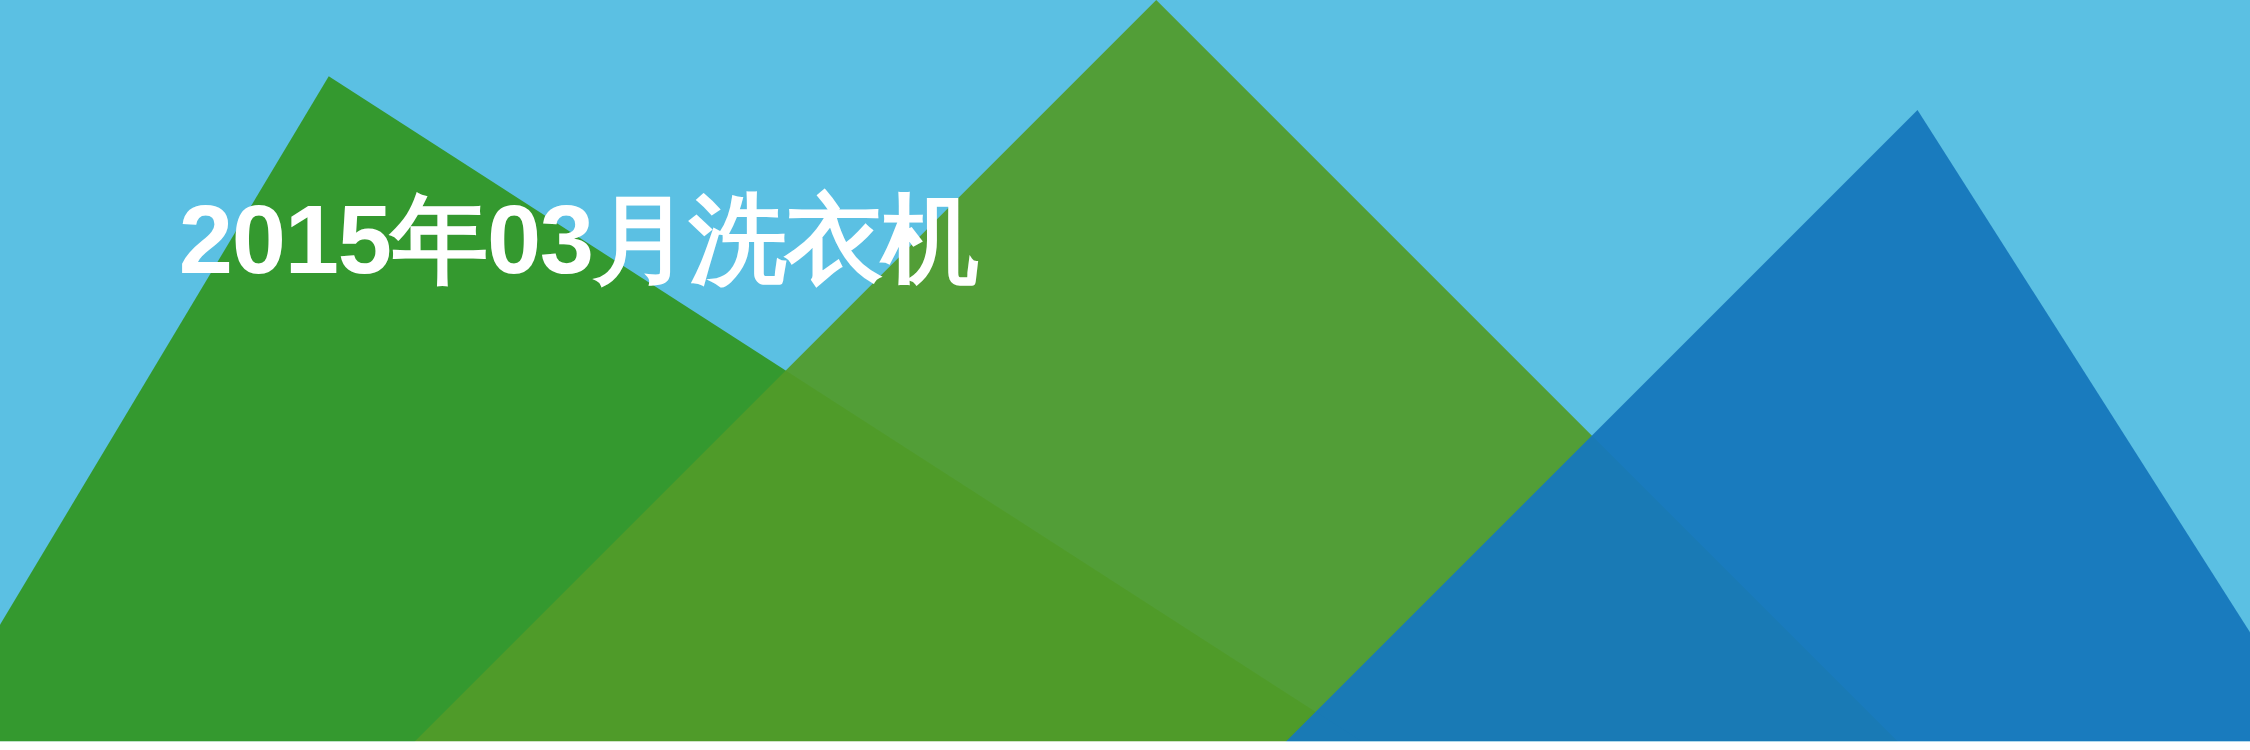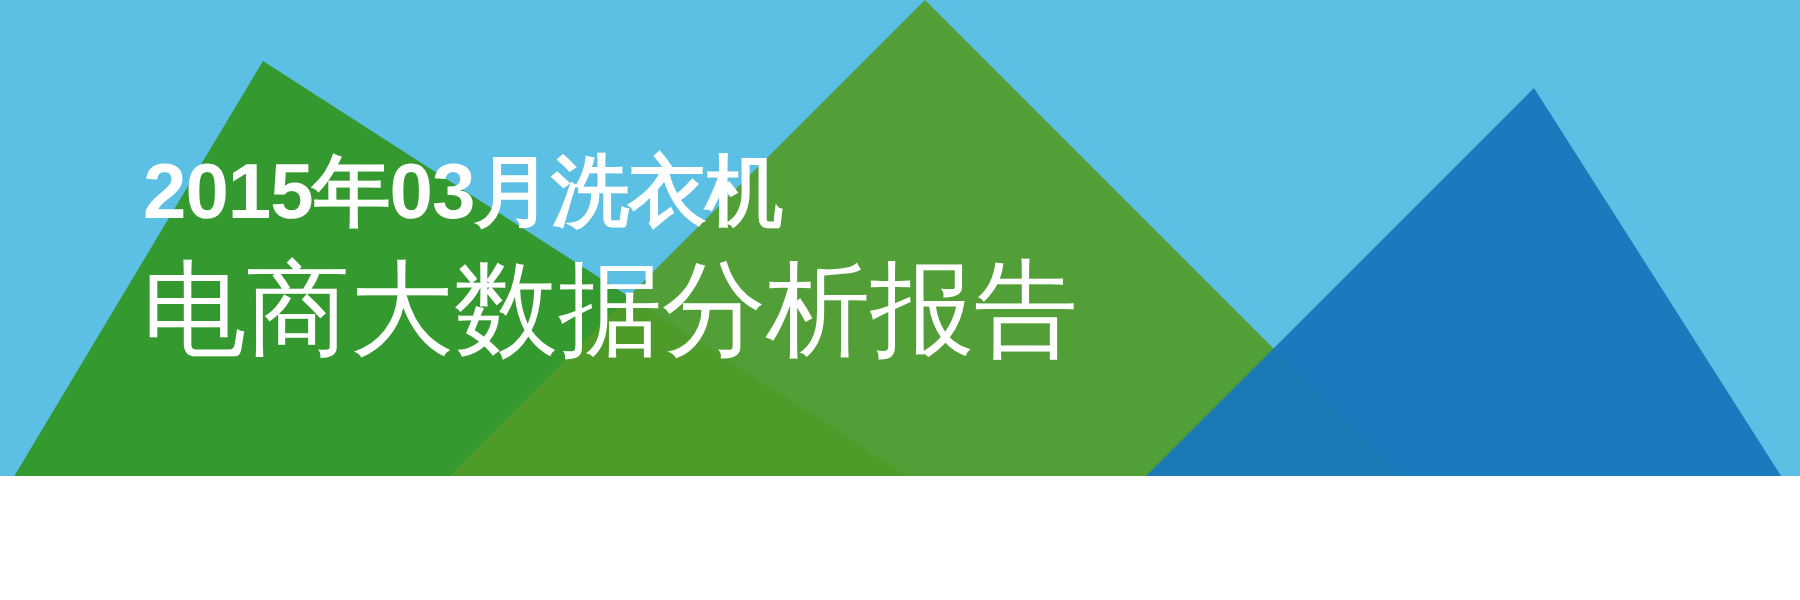--- a/index.html
+++ b/index.html
@@ -4,21 +4,21 @@
 <title>Banner</title>
 <style>
   html, body {
     margin: 0;
     padding: 0;
     background: #ffffff;
   }
   #banner {
     position: relative;
     width: 1800px;
-    height: 476px;
+    height: 593px;
     overflow: hidden;
     font-family: "Liberation Sans", "DejaVu Sans", sans-serif;
   }
   #bg-svg {
     position: absolute;
     left: 0;
     top: 0;
     width: 1800px;
     height: 600px;
     display: block;
@@ -66,16 +66,15 @@
       <polygon points="263,61 -60,600 1100,600" fill="#8cc92e" fill-opacity="0.97"></polygon>
 
       <polygon points="925,0 325,600 1525,600" fill="#e4cf2e" fill-opacity="0.93"></polygon>
 
       <polygon points="1534,88 1022,600 1860,600" fill="#3b9fd4" fill-opacity="0.95"></polygon>
     </g>
   </svg>
 
   <div id="title-block">
     <div class="title-line" id="title-line-1">2015年03月洗衣机</div>
-    <div class="title-line" id="title-line-2">电商大数据分析报告</div>
   </div>
 
 </div>
 
 </body></html>

